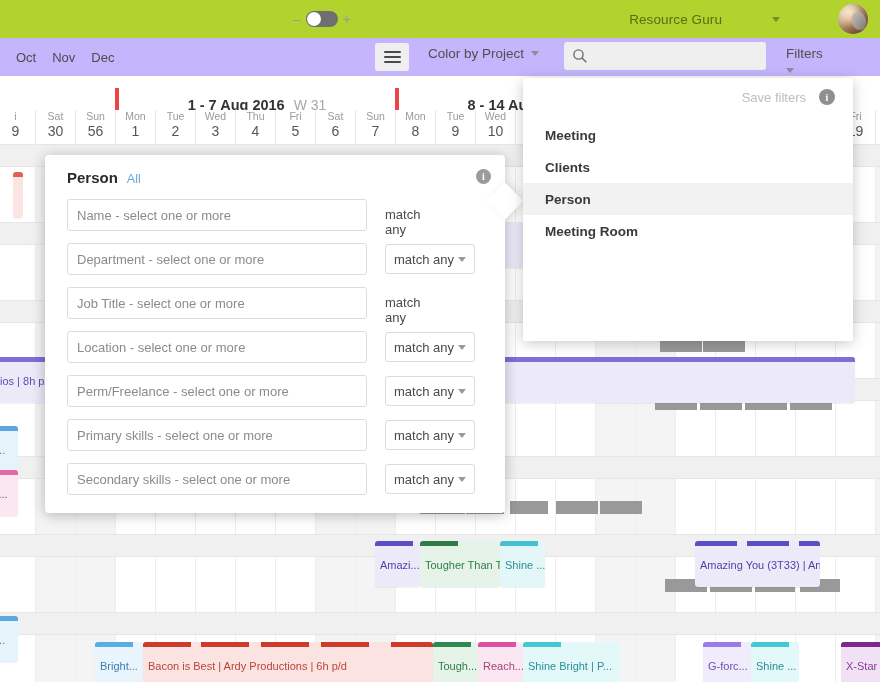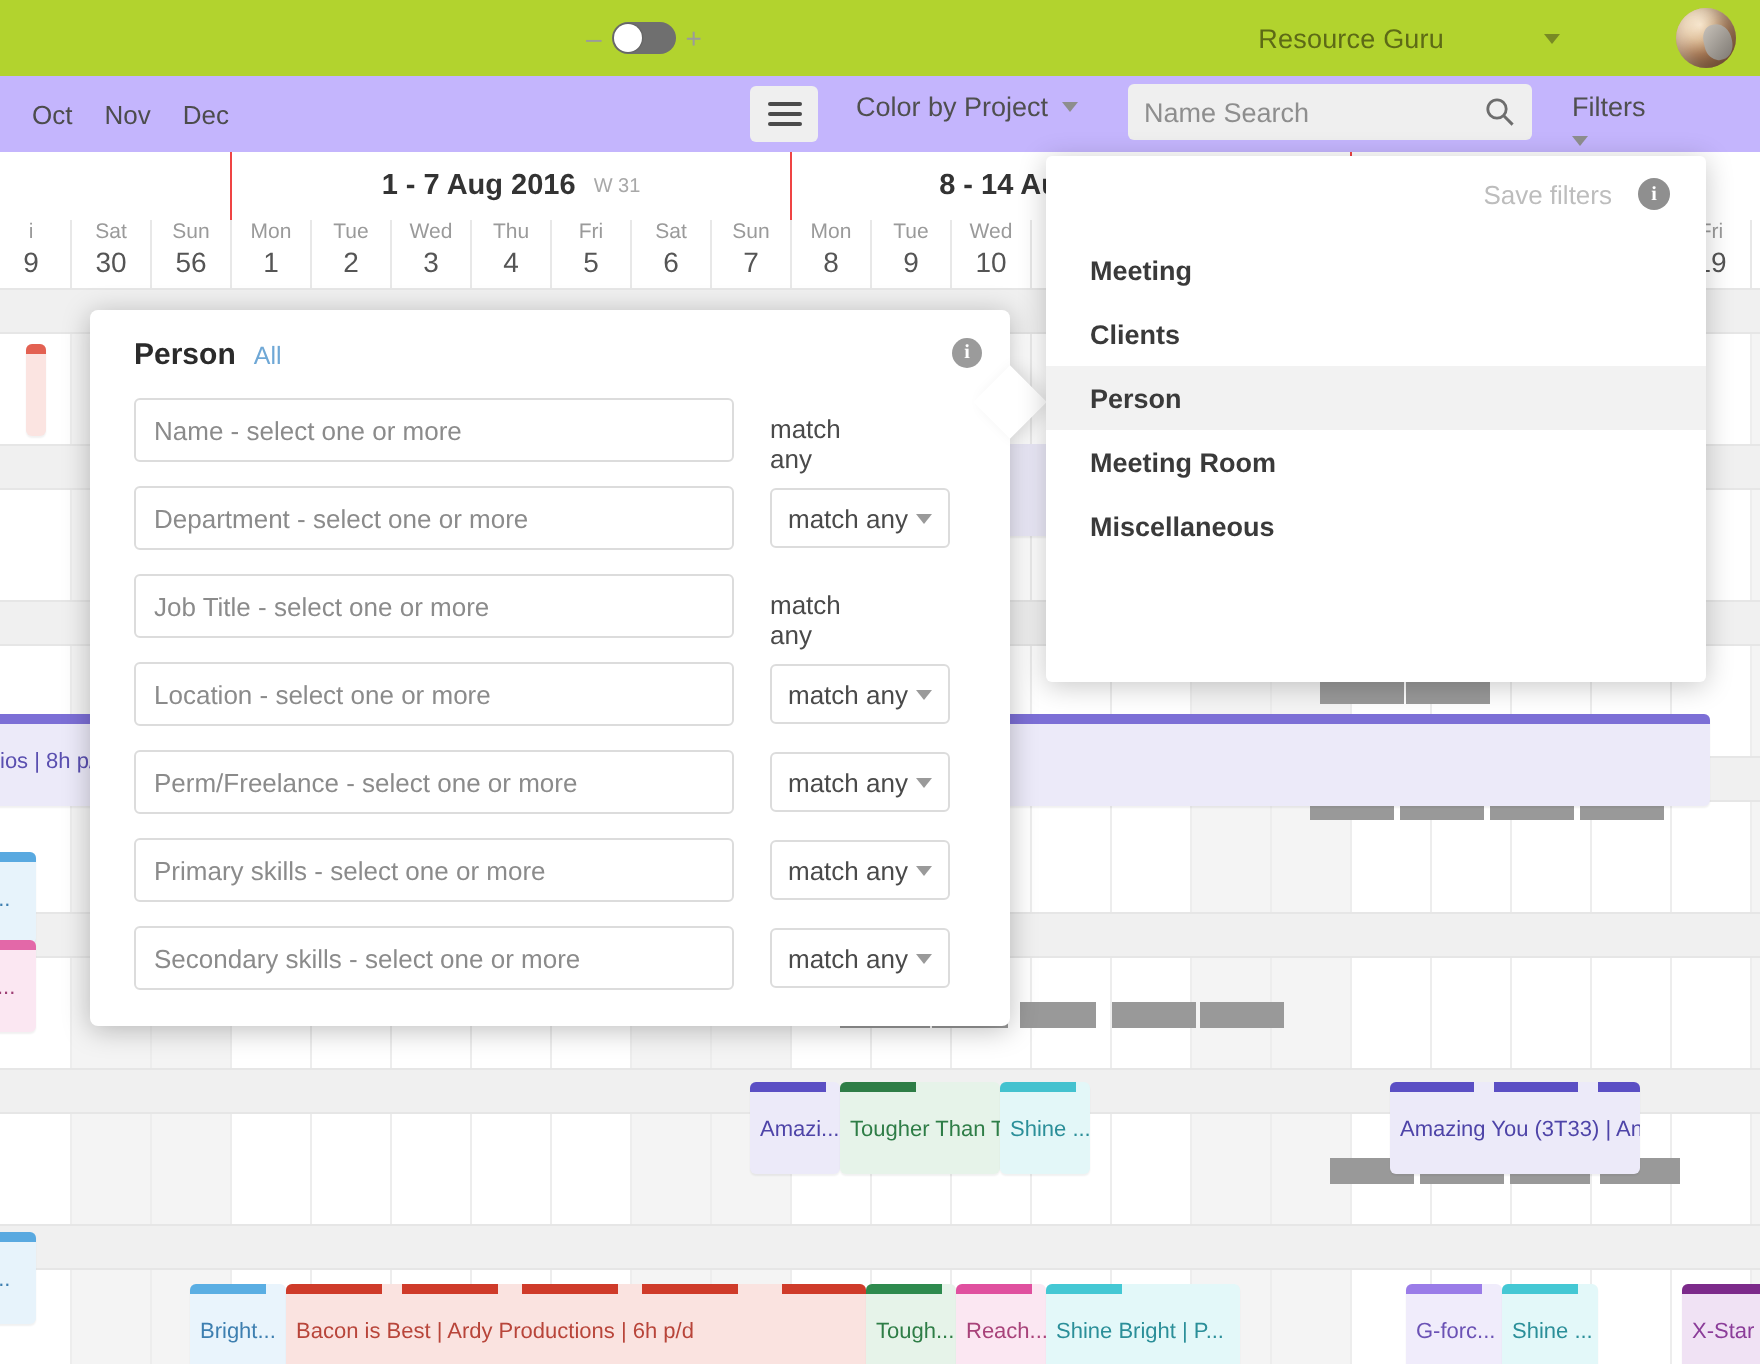--- a/index.html
+++ b/index.html
@@ -73,25 +73,25 @@
     position:absolute;left:786px;top:46px;display:flex;align-items:flex-start;gap:7px;
     font-size:13.5px;color:#4f4f4f;flex-direction:column;
   }
   .filters-btn .cd{width:0;height:0;border-left:4px solid transparent;border-right:4px solid transparent;border-top:5px solid #8e8e8e;}
 
   
   .cal { position:absolute; left:0; top:76px; width:880px; height:606px; background:#fff; overflow:hidden; }
 
   .weekhdr { position:absolute; top:0; left:0; width:880px; height:34px; }
   .weekcell {
-    position:absolute; top:0; height:34px; border-left:1px solid #ef4444;
+    position:absolute; top:12px; height:34px; border-left:4px solid #ef4444;
     display:flex; align-items:center; justify-content:center; gap:9px;
   }
   .weekcell .wtitle{ font-size:14.5px; font-weight:bold; color:#333; }
-  .weekcell .wnum{ font-size:10px; color:#a8a8a8; }
+  .weekcell .wnum{ font-size:14px; color:#a8a8a8; }
 
   .dayhdr { position:absolute; top:34px; left:0; width:880px; height:34px; background:#fff;}
   .daycell{
     position:absolute; top:0; width:40px; height:34px; border-left:1px solid #e8e8e8;
     text-align:center;
   }
   .daycell .dn{ font-size:10.5px;color:#9a9a9a;line-height:13px; }
   .daycell .dd{ font-size:14px;color:#555;line-height:17px; }
 
   .gridarea{ position:absolute; top:68px; left:0; width:880px; height:538px; }
@@ -215,21 +215,20 @@
       <i></i>
       <i></i>
     </div>
 
   <div class="colorby">
     <span>Color by Project</span>
     <span class="cd"></span>
   </div>
 
   <div class="searchbox">
-    <span class="ph">Name Search</span>
     <svg width="16" height="16" viewBox="0 0 16 16">
       <circle cx="6.5" cy="6.5" r="4.6" fill="none" stroke="#6d6d6d" stroke-width="1.4"></circle>
       <line x1="10" y1="10" x2="14.3" y2="14.3" stroke="#6d6d6d" stroke-width="1.5"></line>
     </svg>
   </div>
 
   <div class="filters-btn">
     <span>Filters</span>
     <span class="cd"></span>
   </div>
@@ -574,20 +573,17 @@
         </div>
         <div class="fm-item">
           <span>Clients</span>
         </div>
         <div class="fm-item sel">
           <span>Person</span>
         </div>
         <div class="fm-item">
           <span>Meeting Room</span>
         </div>
-        <div class="fm-item">
-          <span>Miscellaneous</span>
-        </div>
       </div>
   </div>
 
 
 </div>
 
 </body></html>

